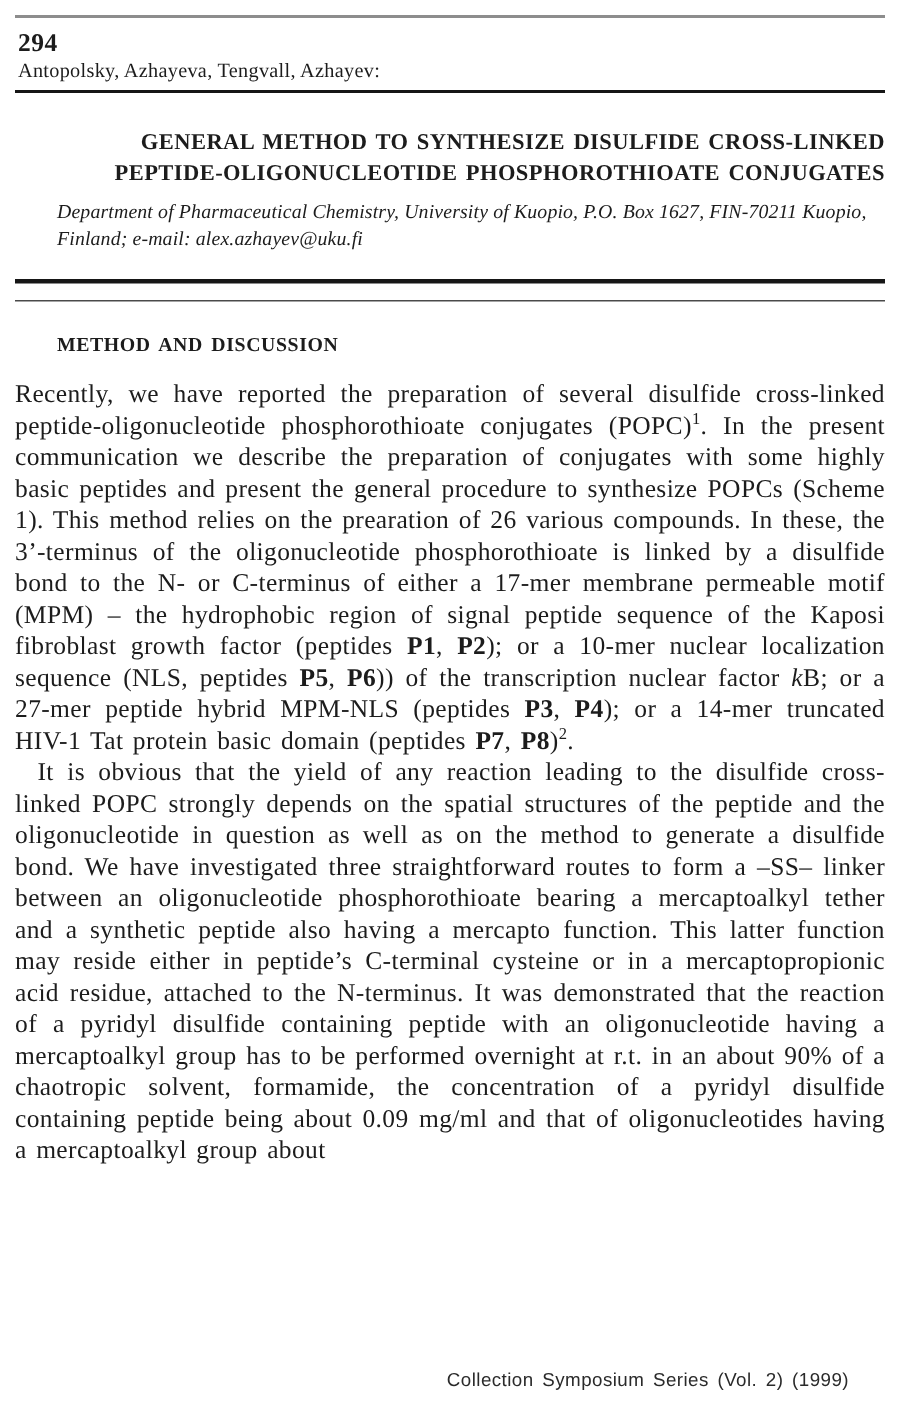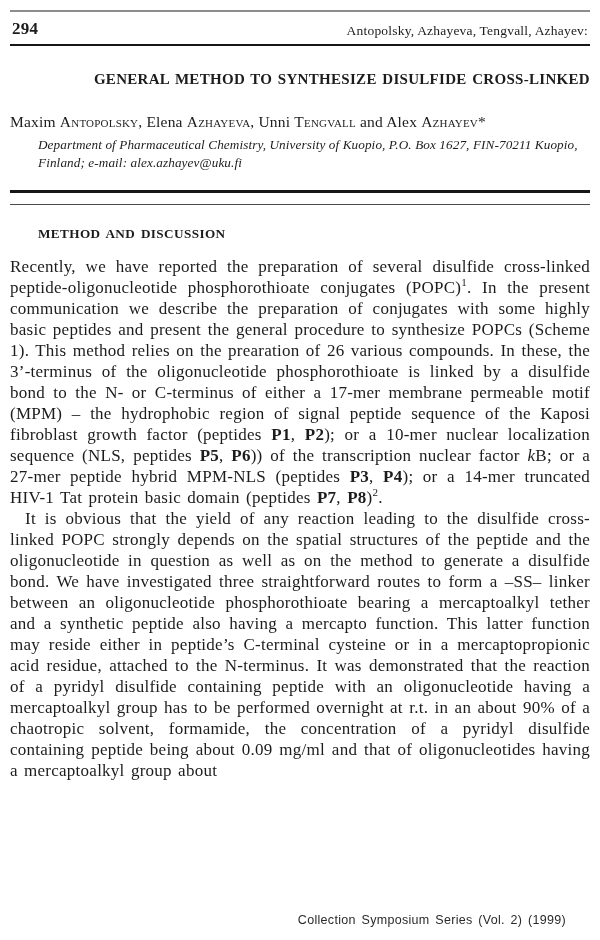--- a/index.html
+++ b/index.html
@@ -12,22 +12,23 @@
     background: #ffffff;
     color: #1c1c1c;
     font-family: "Liberation Serif", serif;
     padding: 0 10px;
     overflow: hidden;
   }
   .rule-top { margin-top: 10px; height: 2px; background: #8d8d8d; }
   .header-row {
     display: flex;
     justify-content: space-between;
-    align-items: flex-end;
+    align-items: flex-start;
     padding: 7px 2px 5px 2px;
+    flex-direction: column;
   }
   .page-number { font-size: 17px; font-weight: bold; letter-spacing: .3px; }
   .running-title { font-size: 13.5px; letter-spacing: .2px; }
   .rule-header { height: 2px; background: #161616; }
   .article-title {
     margin-top: 23px;
     font-size: 15px;
     font-weight: bold;
     line-height: 21px;
     letter-spacing: .3px;
@@ -96,23 +97,23 @@
 
   <div class="header-row">
     <span class="page-number">294</span>
     <span class="running-title">Antopolsky, Azhayeva, Tengvall, Azhayev:</span>
   </div>
 
   <div class="rule-header"></div>
 
   <div class="article-title">
     <div>GENERAL METHOD TO SYNTHESIZE DISULFIDE CROSS-LINKED</div>
+    <div>PEPTIDE-OLIGONUCLEOTIDE PHOSPHOROTHIOATE CONJUGATES</div>
   </div>
 
-  <div class="authors"><span>Maxim </span><span class="sc">Antopolsky</span><span>, Elena </span><span class="sc">Azhayeva</span><span>, Unni </span><span class="sc">Tengvall</span><span> and Alex </span><span class="sc">Azhayev</span><span>*</span></div>
 
   <div class="affiliation">Department of Pharmaceutical Chemistry, University of Kuopio, P.O. Box 1627, FIN-70211 Kuopio, Finland; e-mail: alex.azhayev@uku.fi</div>
 
   <div class="rule-thick"></div>
 
 
   <div class="rule-thin"></div>
 
   <div class="section-heading">METHOD AND DISCUSSION</div>
 

